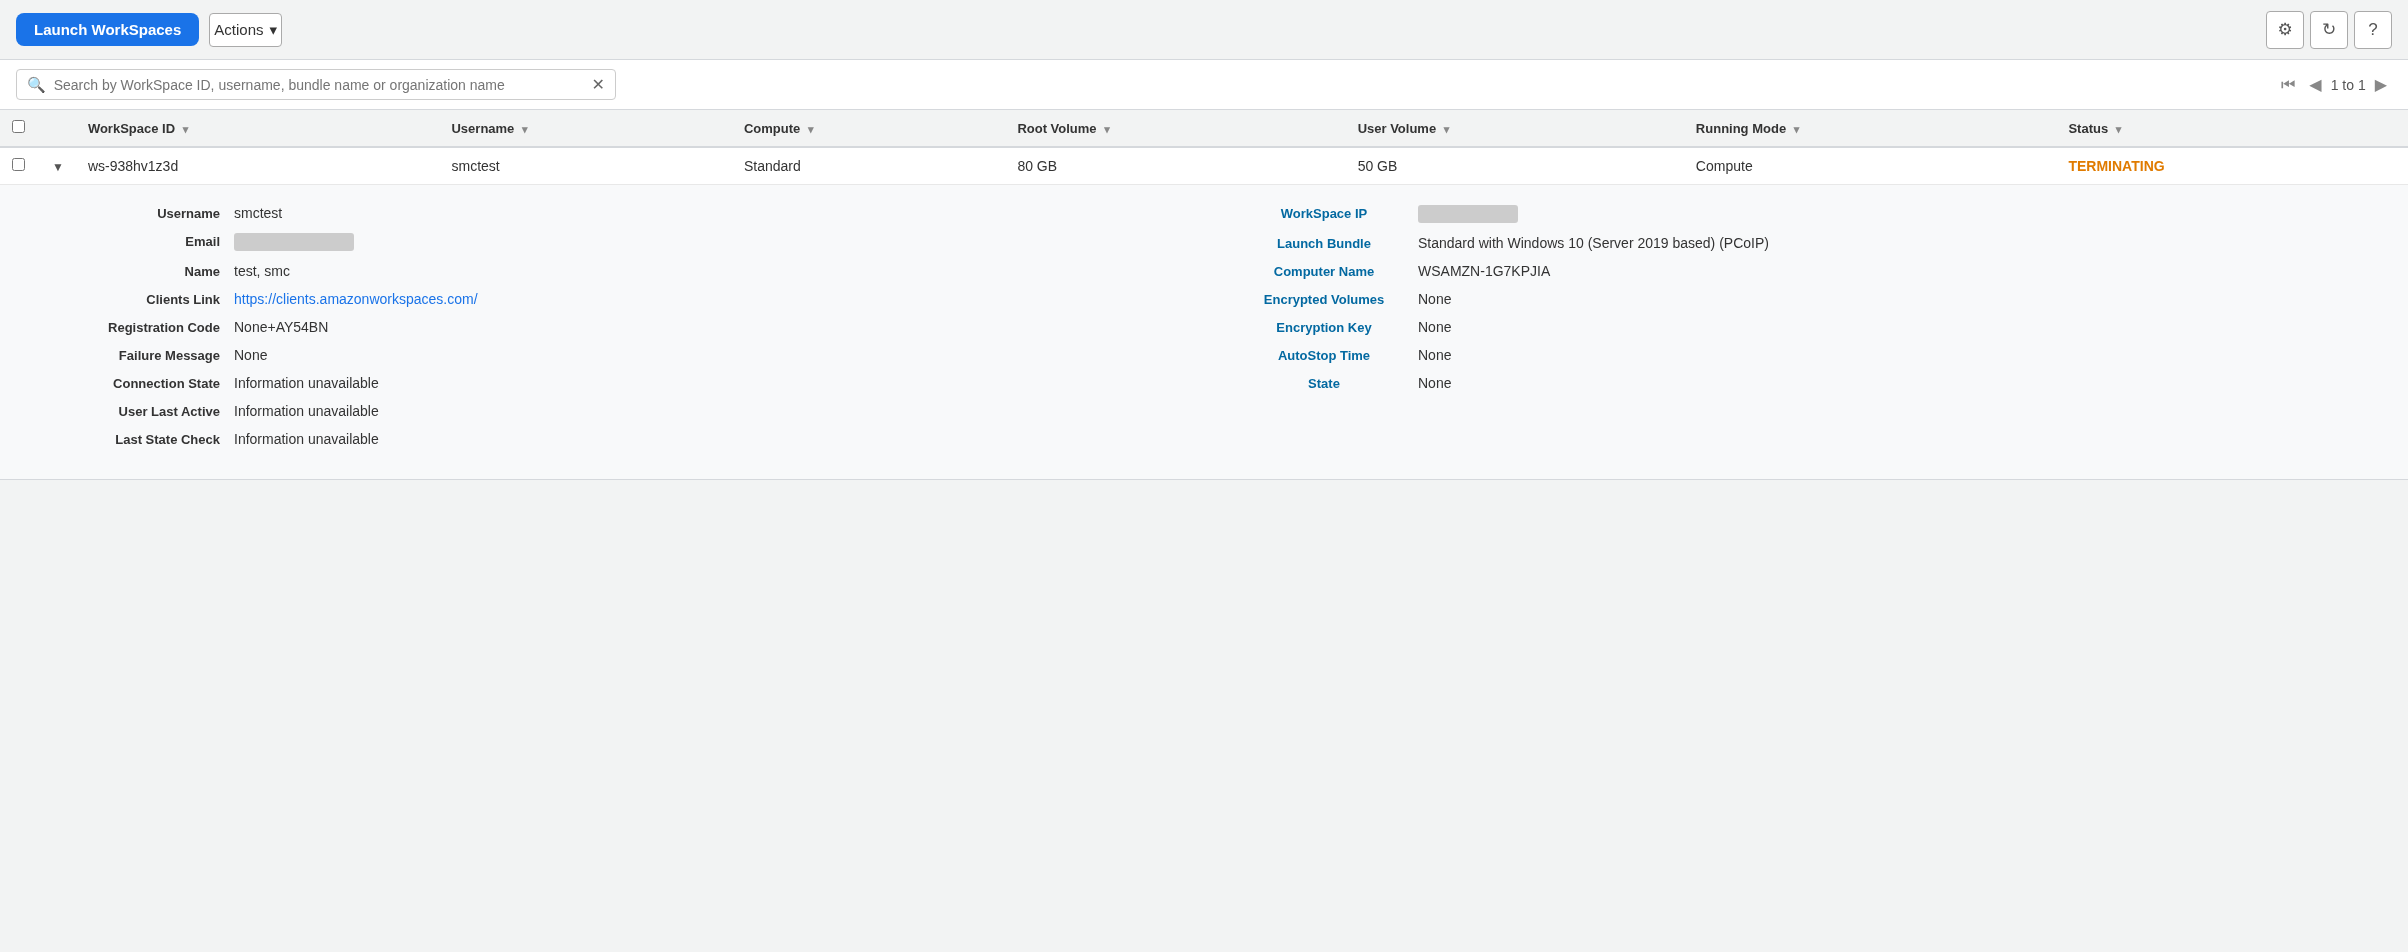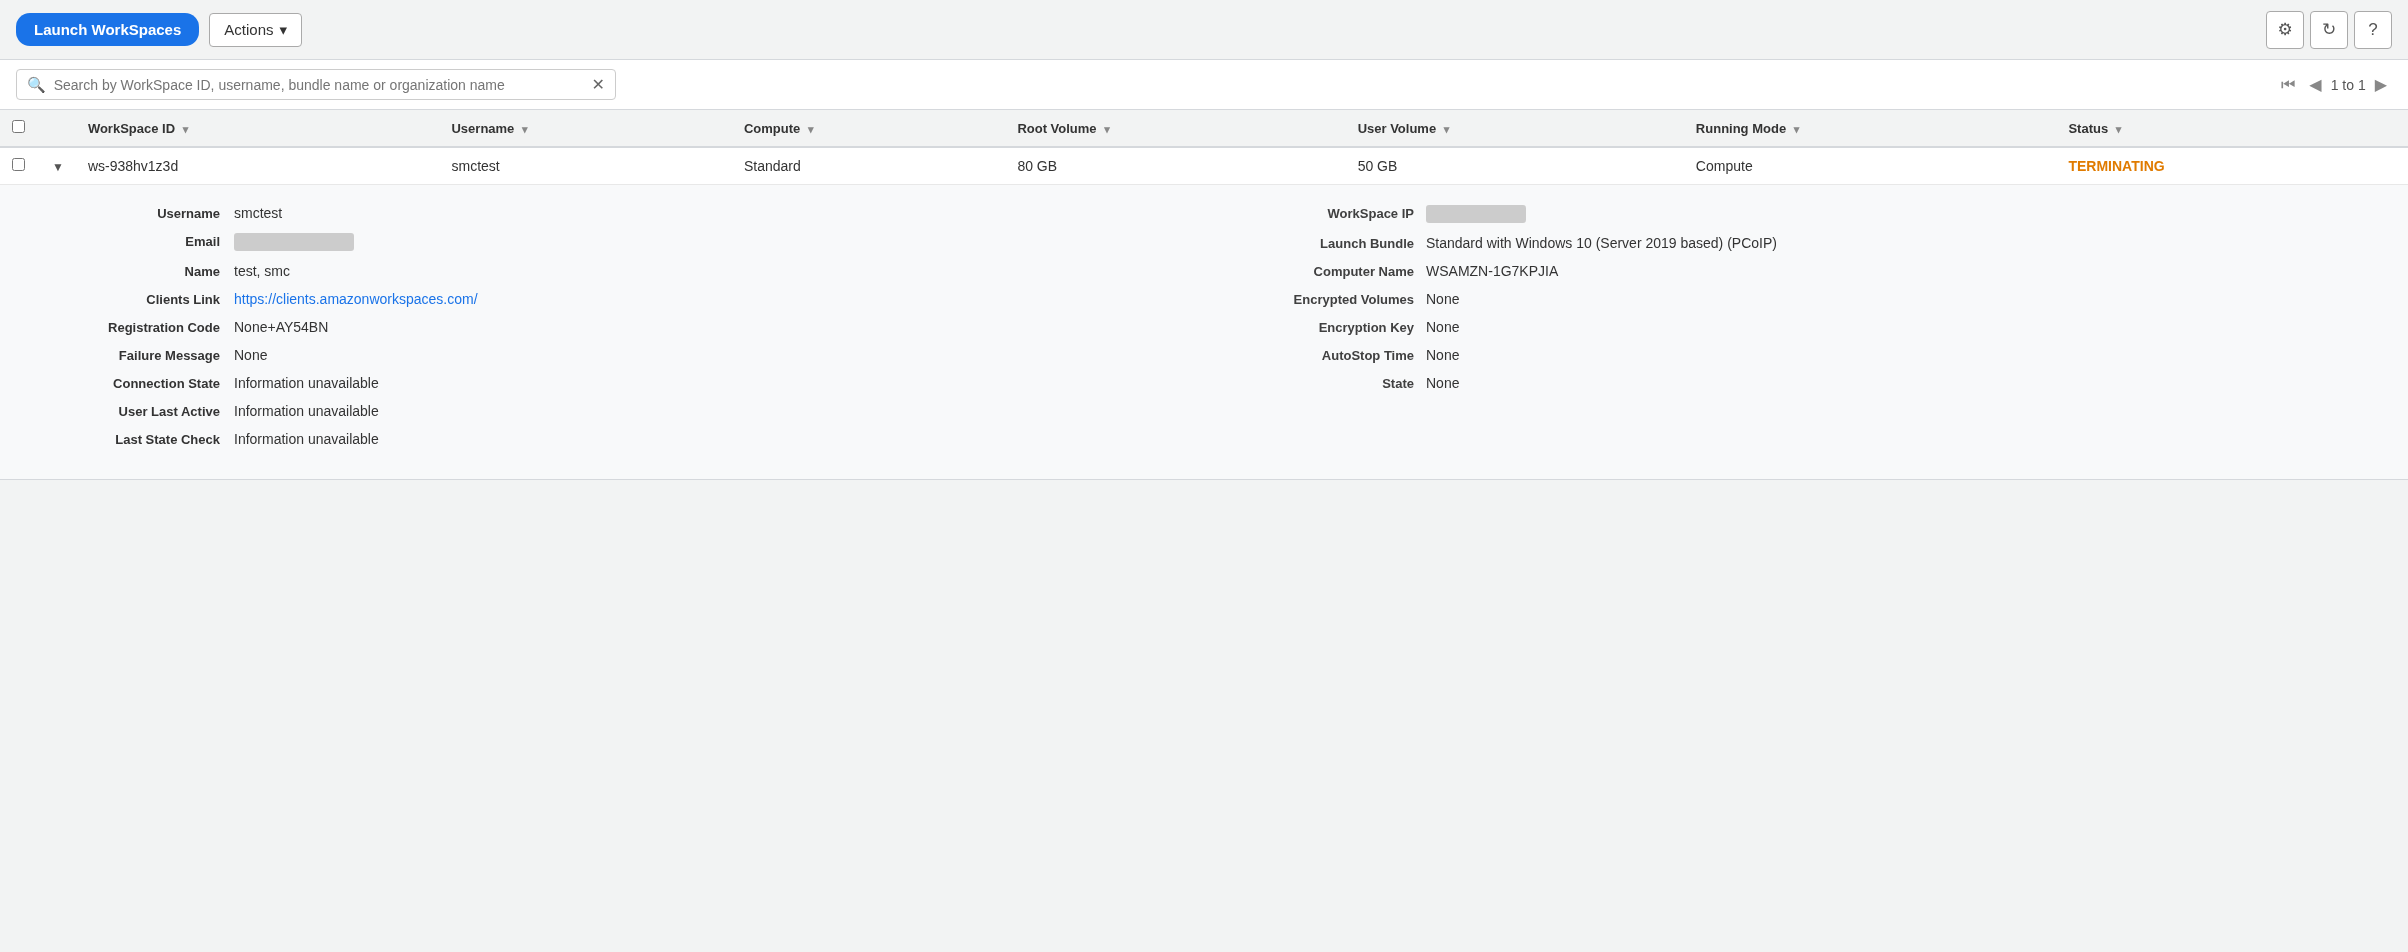--- a/index.html
+++ b/index.html
@@ -15,34 +15,34 @@
       border-bottom: 1px solid #d5d8dc;
       height: 60px;
     }
     .toolbar-left { display: flex; align-items: center; gap: 10px; }
     .toolbar-right { display: flex; align-items: center; gap: 6px; }
 
     .btn-launch {
       background: #1a73e8;
       color: white;
       border: none;
-      border-radius: 14px;
+      border-radius: 8px;
       padding: 8px 18px;
       font-size: 15px;
       font-weight: 600;
       cursor: pointer;
       white-space: nowrap;
     }
 
     .btn-actions {
       background: #fff;
       color: #333;
       border: 1px solid #aaa;
       border-radius: 4px;
-      padding: 7px 14px;
+      padding: 7px 4px;
       font-size: 15px;
       font-weight: 500;
       cursor: pointer;
       display: flex;
       align-items: center;
       gap: 6px;
     }
 
     .icon-btn {
       background: #fff;
@@ -207,24 +207,24 @@
 
     
     .detail-right-row {
       display: flex;
       align-items: baseline;
       margin-bottom: 12px;
     }
     .detail-right-label {
       font-weight: 700;
       font-size: 13px;
-      text-align: right;
+      text-align: center;
       min-width: 180px;
-      margin-right: 12px;
-      color: #404040;
+      margin-right: 4px;
+      color: #0369a1;
       flex-shrink: 0;
     }
     .detail-right-value {
       font-size: 14px;
       color: #333;
     }
     .workspace-ip-blurred {
       background: #ccc;
       color: transparent;
       border-radius: 3px;

